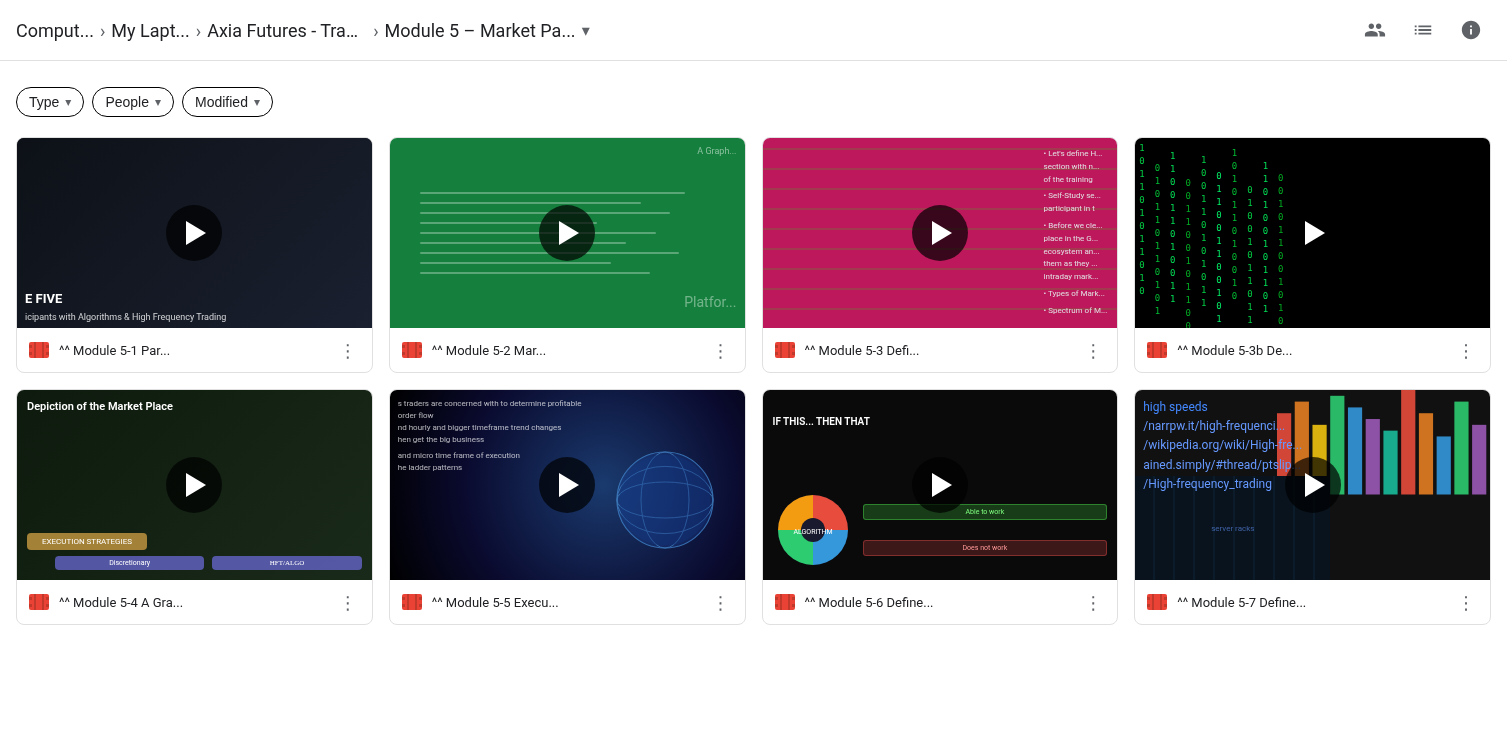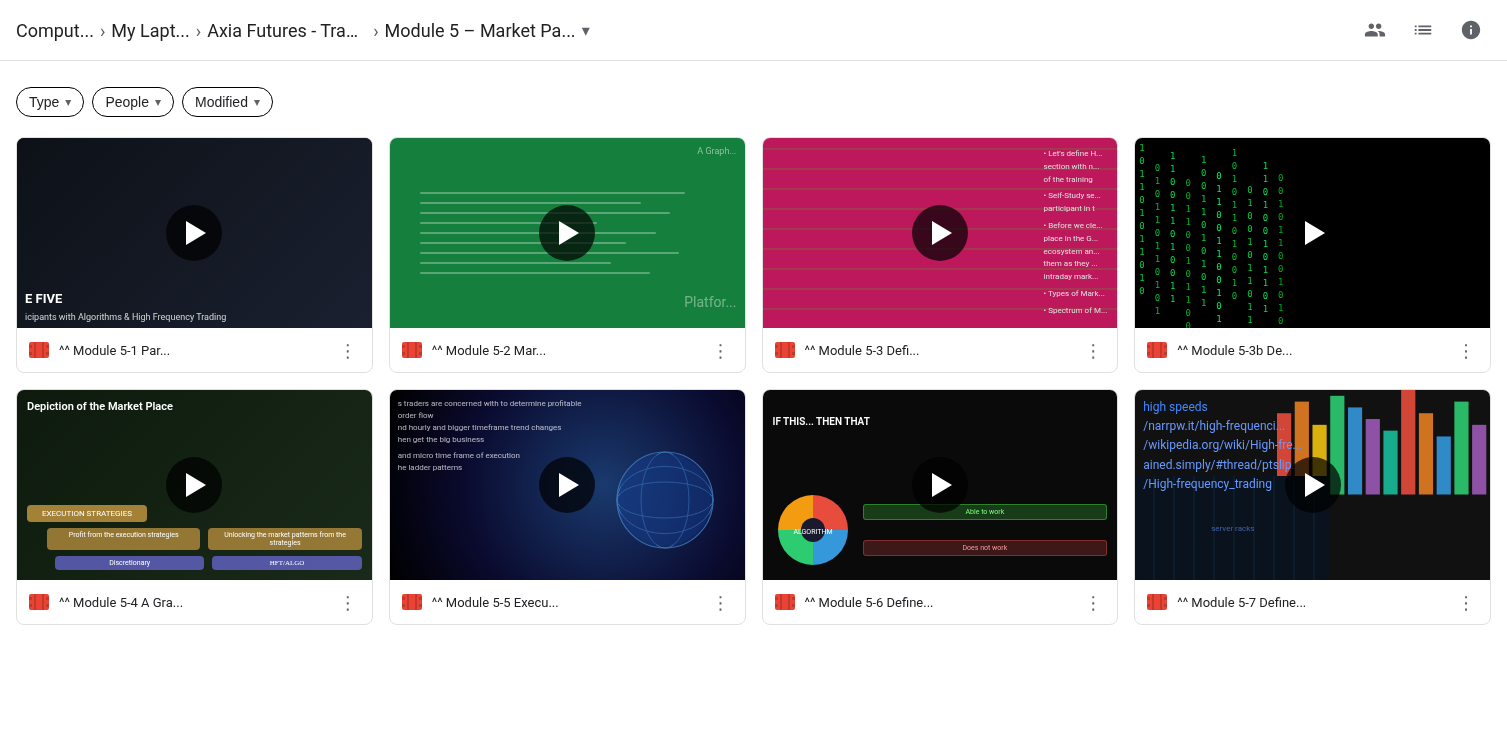--- a/index.html
+++ b/index.html
@@ -407,24 +407,20 @@
       <span class="item-more">⋮</span>
     </div>
   </div>
 
   <div class="grid-item">
     <div class="thumb" style="background:linear-gradient(135deg,#0d1a0d 0%,#1a2a1a 100%);">
       <div style="position:absolute;top:10px;left:10px;color:#fff;font-size:11px;font-weight:600;">Depiction of the Market Place</div>
 
       <div style="position:absolute;bottom:10px;left:10px;right:10px;display:flex;flex-direction:column;gap:6px;">
         <div style="background:rgba(180,140,60,0.9);border-radius:4px;padding:4px 8px;font-size:8px;color:#fff;text-align:center;max-width:120px;">EXECUTION STRATEGIES</div>
-        <div style="display:flex;gap:8px;margin-left:20px;">
-          <div style="background:rgba(180,140,60,0.8);border-radius:4px;padding:3px 6px;font-size:7px;color:#fff;text-align:center;flex:1;">Profit from the execution strategies</div>
-          <div style="background:rgba(180,140,60,0.8);border-radius:4px;padding:3px 6px;font-size:7px;color:#fff;text-align:center;flex:1;">Unlocking the market patterns from the strategies</div>
-        </div>
         <div style="display:flex;gap:8px;margin-left:28px;">
           <div style="background:rgba(100,100,200,0.8);border-radius:4px;padding:3px 6px;font-size:7px;color:#fff;text-align:center;flex:1;">Discretionary</div>
           <div style="background:rgba(100,100,200,0.8);border-radius:4px;padding:3px 6px;font-size:7px;color:#fff;text-align:center;flex:1;font-family:Liberation Serif, serif;">HFT/ALGO</div>
         </div>
       </div>
       <div class="thumb-play"></div>
     </div>
     <div class="item-footer">
       <svg class="film-icon" viewBox="0 0 24 24" fill="#EA4335">
         <rect x="2" y="4" width="20" height="16" rx="2" fill="#EA4335"></rect>

